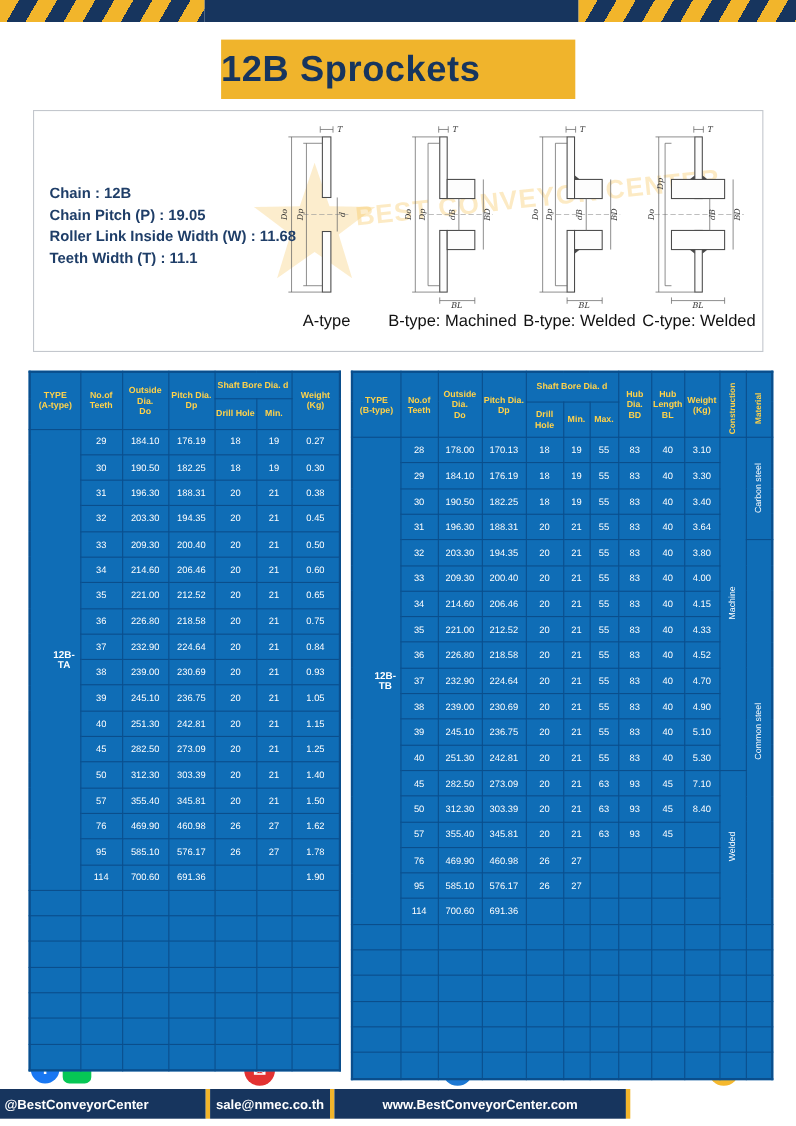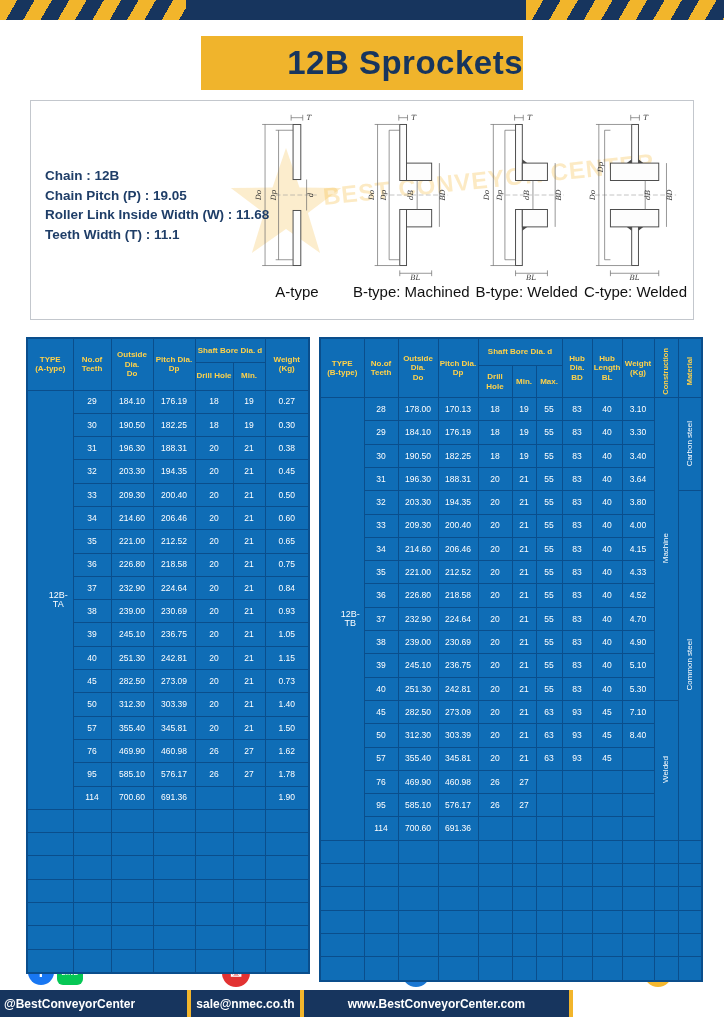--- a/index.html
+++ b/index.html
@@ -8,21 +8,21 @@
 
   
   .topbar{position:absolute;top:0;left:0;right:0;height:20px;display:flex;}
   .stripes{background:repeating-linear-gradient(120deg,#F2B52B 0 15px,#17355E 15px 30px);}
   .stripe-left{width:186px;}
   .top-solid{width:340px;background:#17355E;}
   .stripe-right{flex:1;}
 
   
   .banner{position:absolute;top:36px;left:201px;width:322px;height:54px;background:#F0B42C;
-          display:flex;align-items:center;justify-content:flex-end;}
+          display:flex;align-items:center;justify-content:flex-start;}
   .banner-text{font-size:33px;font-weight:bold;color:#17355E;letter-spacing:.5px;}
 
   
   .spec-box{position:absolute;top:100px;left:30px;right:30px;height:218px;border:1px solid #c3c7cd;
             background:#fff;overflow:hidden;}
   .watermark{position:absolute;left:175px;top:20px;width:460px;height:175px;z-index:0;pointer-events:none;}
   .wm-text{font-family:"Liberation Sans",sans-serif;font-weight:bold;font-size:24px;fill:#F6C04A;opacity:.32;letter-spacing:1px;}
   .specs{position:absolute;left:14px;top:65px;z-index:2;}
   .spec-line{font-size:13.5px;font-weight:bold;color:#1F3E68;line-height:19.5px;white-space:nowrap;}
   .drawings{position:absolute;left:216px;top:8px;right:6px;bottom:4px;display:flex;gap:6px;z-index:1;}
@@ -39,21 +39,21 @@
   .tables{position:absolute;top:337px;left:26px;display:flex;gap:9px;z-index:1;}
   table{border-collapse:collapse;table-layout:fixed;background:#0F6DB6;border:2px solid #0A4E8C;}
   .tbl-a{width:284px;}
   .tbl-b{width:384px;}
   th,td{border:1px solid #0A4E8C;text-align:center;vertical-align:middle;padding:0;overflow:hidden;}
   thead th{color:#FFD24A;font-weight:bold;font-size:8px;white-space:pre-line;line-height:1.15;}
   thead tr:first-child{height:24px;}
   thead tr:nth-child(2){height:28px;}
   tbody td{color:#fff;font-size:8.5px;height:22px;line-height:1;}
   tbody tr{height:22px;}
-  .type-cell{font-size:9px;font-weight:normal;color:#fff;padding-left:16px;}
+  .type-cell{font-size:9px;font-weight:bold;color:#fff;padding-left:16px;}
   .vert{writing-mode:vertical-rl;transform:rotate(180deg);margin:0 auto;line-height:1;display:inline-block;}
   .vert-td .vert{font-size:8px;color:#fff;}
   .vert-th .vert{font-size:7.5px;color:#FFD24A;font-weight:bold;}
 
   
   .footer{position:absolute;left:0;right:0;bottom:0;height:68px;background:#fff;}
   .fi{position:absolute;top:3px;display:flex;align-items:center;justify-content:center;
       color:#fff;font-weight:bold;border-radius:50%;}
   .fi-fb{left:28px;width:26px;height:26px;background:#1877F2;font-size:16px;}
   .fi-line{left:57px;width:26px;height:26px;background:#06C755;border-radius:6px;font-size:6.5px;letter-spacing:.5px;}
@@ -353,21 +353,21 @@
             <td>20</td>
             <td>21</td>
             <td>1.15</td>
           </tr>
           <tr>
             <td>45</td>
             <td>282.50</td>
             <td>273.09</td>
             <td>20</td>
             <td>21</td>
-            <td>0.73</td>
+            <td>1.25</td>
           </tr>
           <tr>
             <td>50</td>
             <td>312.30</td>
             <td>303.39</td>
             <td>20</td>
             <td>21</td>
             <td>1.40</td>
           </tr>
           <tr>

